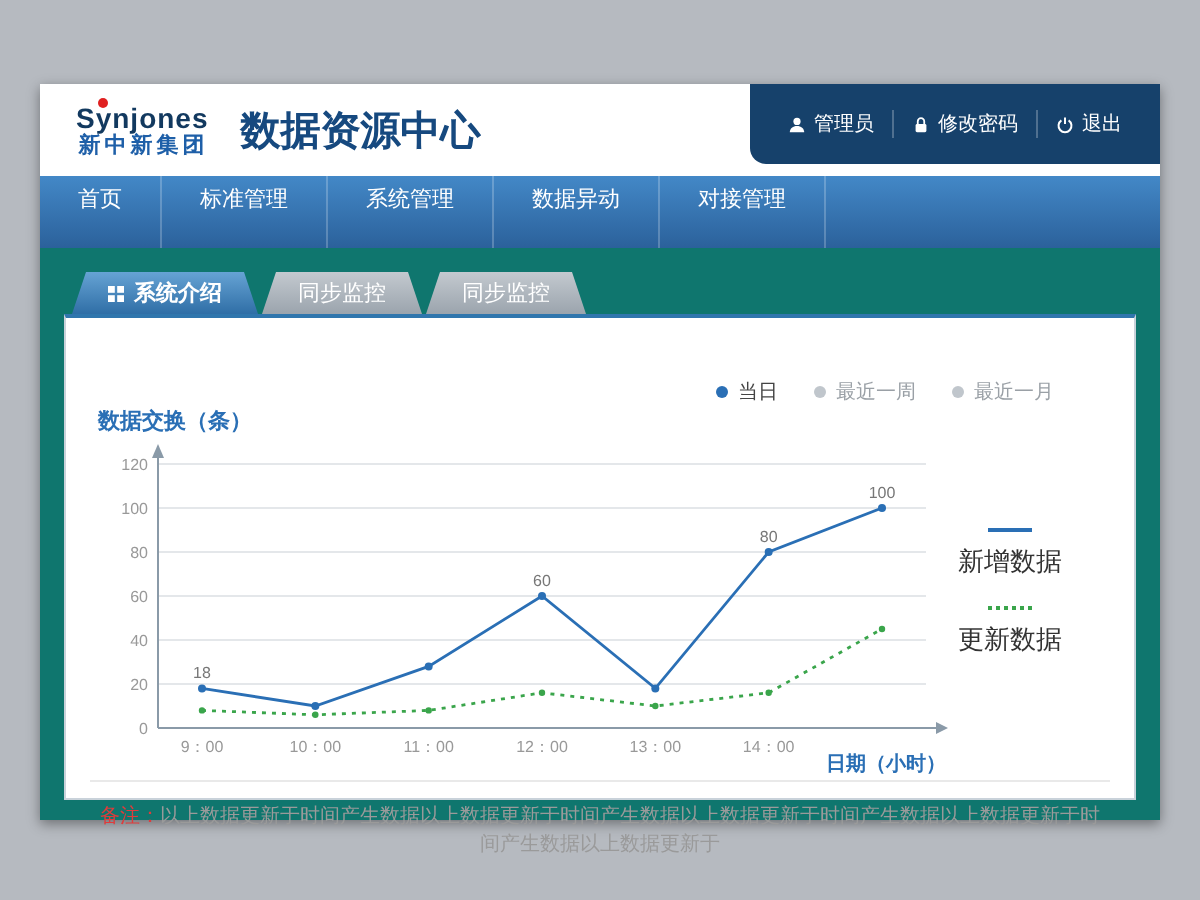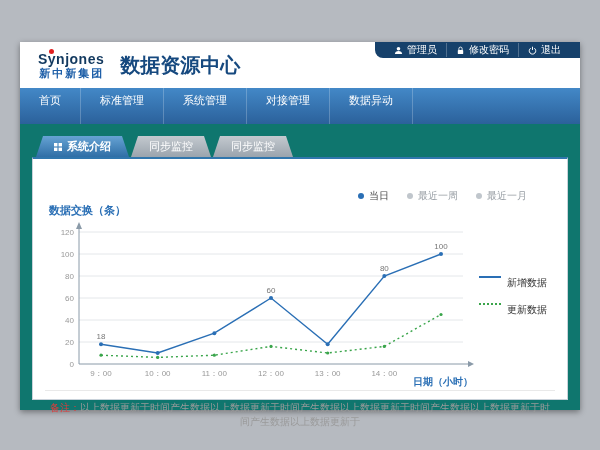--- a/index.html
+++ b/index.html
@@ -8,21 +8,21 @@
   .window{position:absolute;left:20px;top:42px;width:560px;height:368px;background:#fff;
           box-shadow:0 2px 6px rgba(0,0,0,.4);display:flex;flex-direction:column;}
 
   
   .header{height:46px;position:relative;display:flex;align-items:center;padding-left:18px;flex:0 0 auto;background:#fff;text-align:right;}
   .logo{position:relative;margin-right:16px;line-height:1;}
   .brand{display:block;font-size:14px;font-weight:bold;color:#12395f;letter-spacing:.5px;}
   .logo-dot{position:absolute;left:11px;top:-3px;width:5px;height:5px;border-radius:50%;background:#e02020;}
   .company{display:block;font-size:11px;font-weight:bold;color:#1e5fa8;letter-spacing:2px;margin-top:2px;}
   .app-title{font-size:20px;font-weight:bold;color:#16497f;}
-  .user-bar{position:absolute;top:0;right:0;height:16px;background:#16416b;display:flex;align-items:center;
+  .user-bar{position:absolute;top:0;right:0;height:40px;background:#16416b;display:flex;align-items:center;
             padding:0 10px;border-bottom-left-radius:8px;}
   .user-item{display:flex;align-items:center;gap:4px;color:#fff;font-size:10px;padding:0 9px;cursor:pointer;white-space:nowrap;}
   .user-item + .user-item{border-left:1px solid rgba(255,255,255,.25);}
   .uicon{width:9px;height:9px;display:inline-block;}
 
   
   .nav{height:36px;background:linear-gradient(#4388c7,#2b619b);display:flex;flex:0 0 auto;}
   .nav-item{color:#fff;font-size:11px;line-height:24px;padding:0 19px;border-right:1px solid rgba(255,255,255,.22);cursor:pointer;}
 
   
@@ -38,21 +38,21 @@
          padding:8px 12px;display:flex;flex-direction:column;min-height:0;}
   .filters{display:flex;justify-content:flex-end;gap:18px;padding:4px 28px 0 0;flex:0 0 auto;}
   .filter{display:flex;align-items:center;gap:5px;font-size:10px;color:#9aa0a6;cursor:pointer;margin-top:18px;}
   .filter.active{color:#444;}
   .dot{width:6px;height:6px;border-radius:50%;background:#c0c6cc;}
   .filter.active .dot{background:#2a6fb5;}
   .y-title{font-size:11px;color:#2a6fb5;font-weight:bold;margin:0 0 0 4px;flex:0 0 auto;}
 
   .chart-row{display:flex;align-items:center;flex:0 0 auto;}
   .slegend{display:flex;flex-direction:column;gap:13px;margin-left:2px;transform:translateY(-8px);}
-  .slegend-item{display:flex;gap:6px;font-size:10px;color:#333;cursor:pointer;white-space:nowrap;}
+  .slegend-item{display:flex;align-items:center;gap:6px;font-size:13px;color:#333;cursor:pointer;white-space:nowrap;flex-direction:column;}
   .ls{width:22px;height:0;display:inline-block;}
   .ls.solid{border-top:2px solid #2a6fb5;}
   .ls.dotted{border-top:2px dotted #3aa54b;}
 
   .note{margin-top:auto;margin-bottom:10px;border-top:1px solid #e9e9e9;padding:10px 4px 2px;
         text-align:center;font-size:10px;color:#9a9a9a;flex:0 0 auto;}
   .note .prefix{color:#e03b3b;}
 </style>
 </head>
 <body>
@@ -90,22 +90,22 @@
             </svg>
           <span>退出</span>
         </div>
       </div>
     </div>
 
     <div class="nav">
       <div class="nav-item">首页</div>
       <div class="nav-item">标准管理</div>
       <div class="nav-item">系统管理</div>
+      <div class="nav-item">数据异动</div>
       <div class="nav-item">对接管理</div>
-      <div class="nav-item">数据异动</div>
     </div>
 
     <div class="content">
       <div class="tabs">
         <div class="tab active">
           <svg class="gicon" viewBox="0 0 8 8">
               <rect width="3.4" height="3.4" fill="#fff"></rect>
               <rect x="4.6" width="3.4" height="3.4" fill="#fff"></rect>
               <rect y="4.6" width="3.4" height="3.4" fill="#fff"></rect>
               <rect x="4.6" y="4.6" width="3.4" height="3.4" fill="#fff"></rect>

